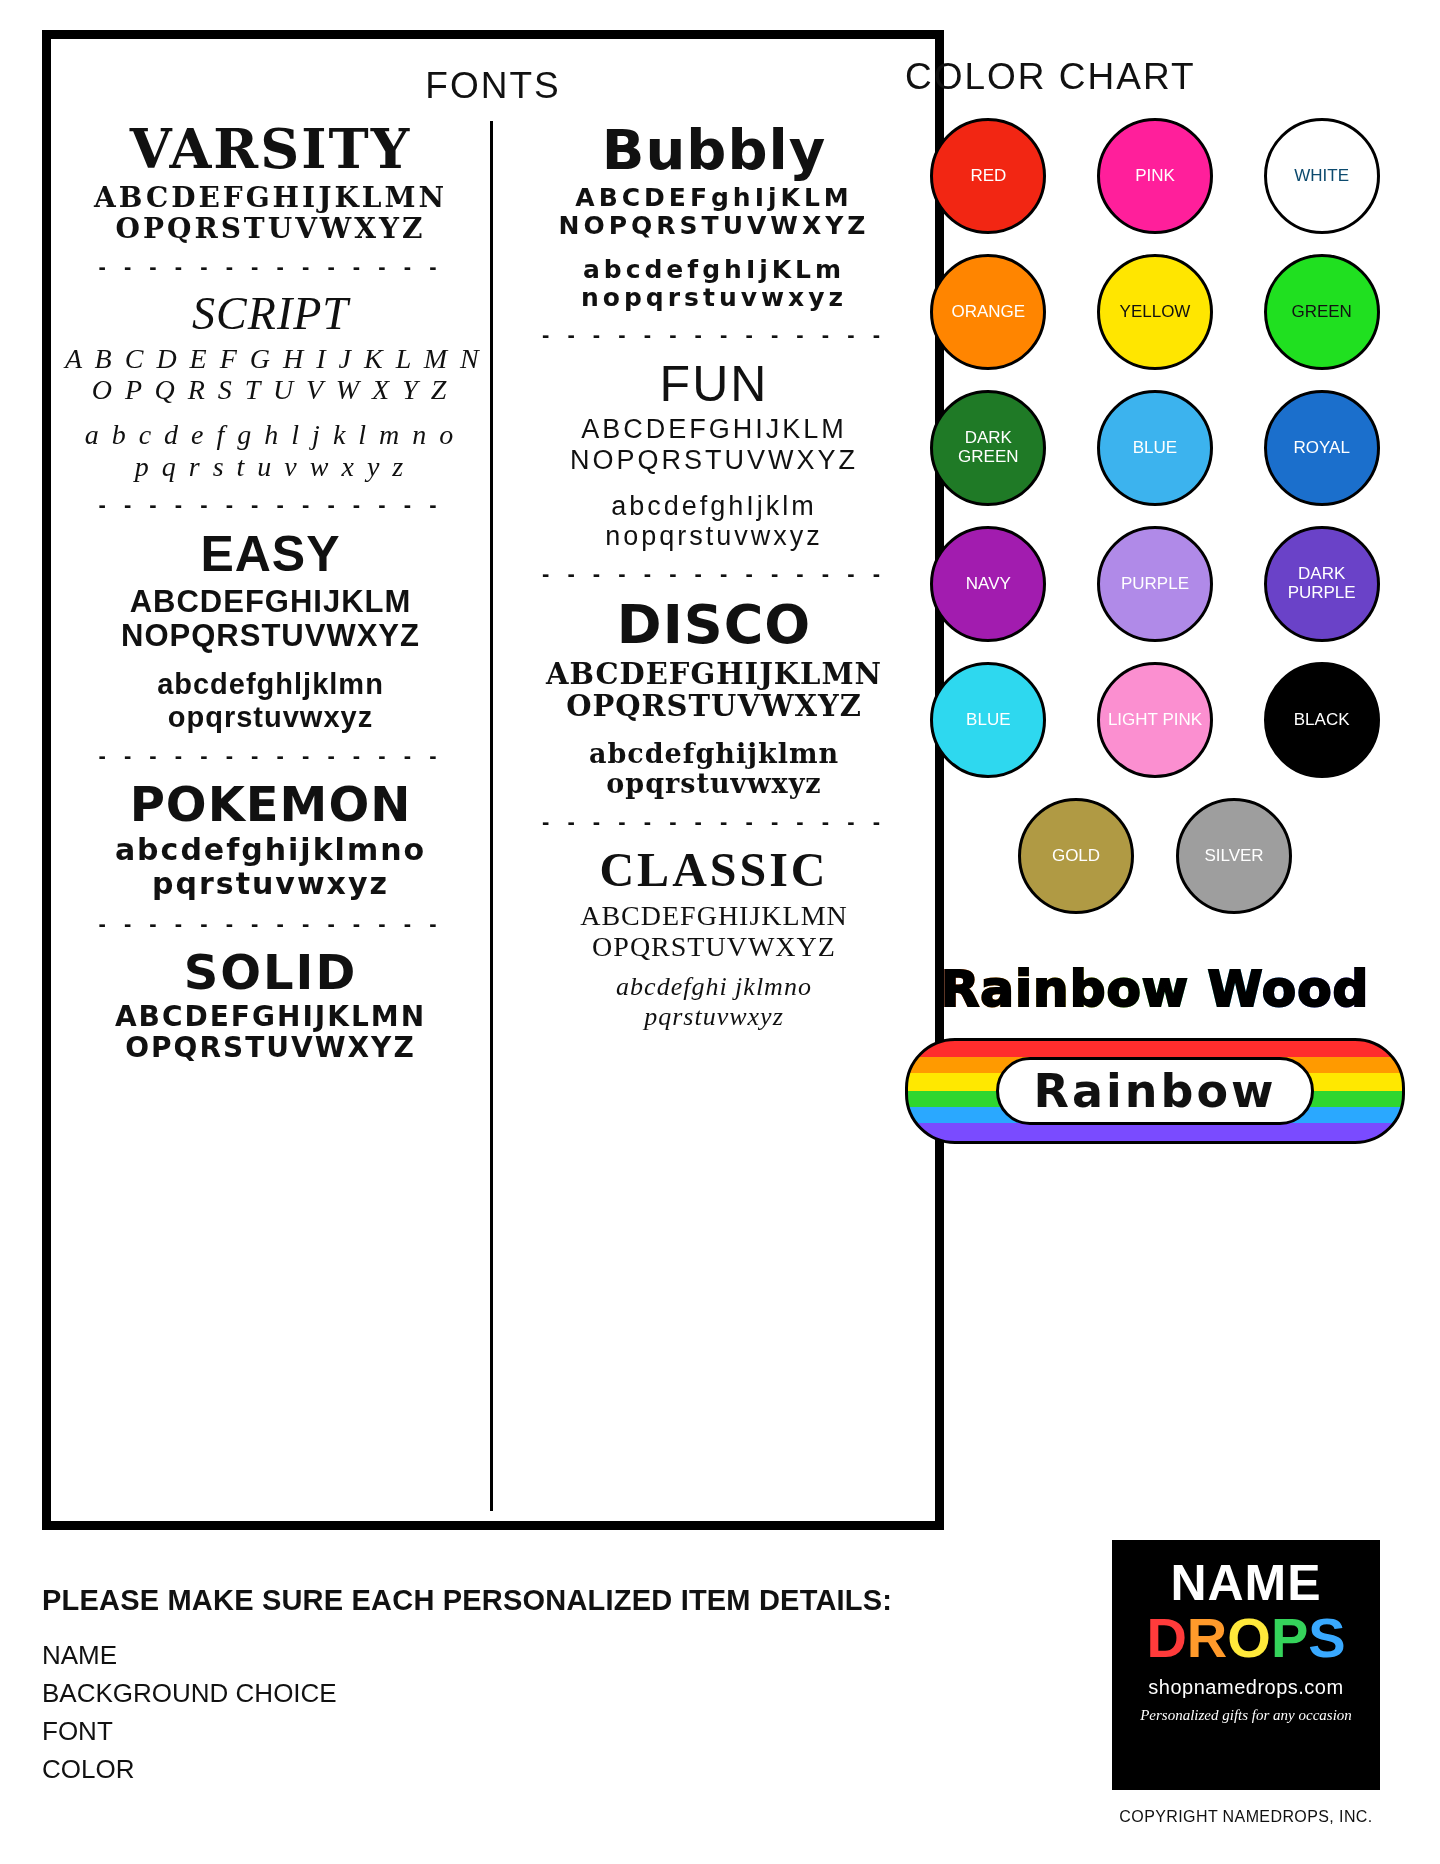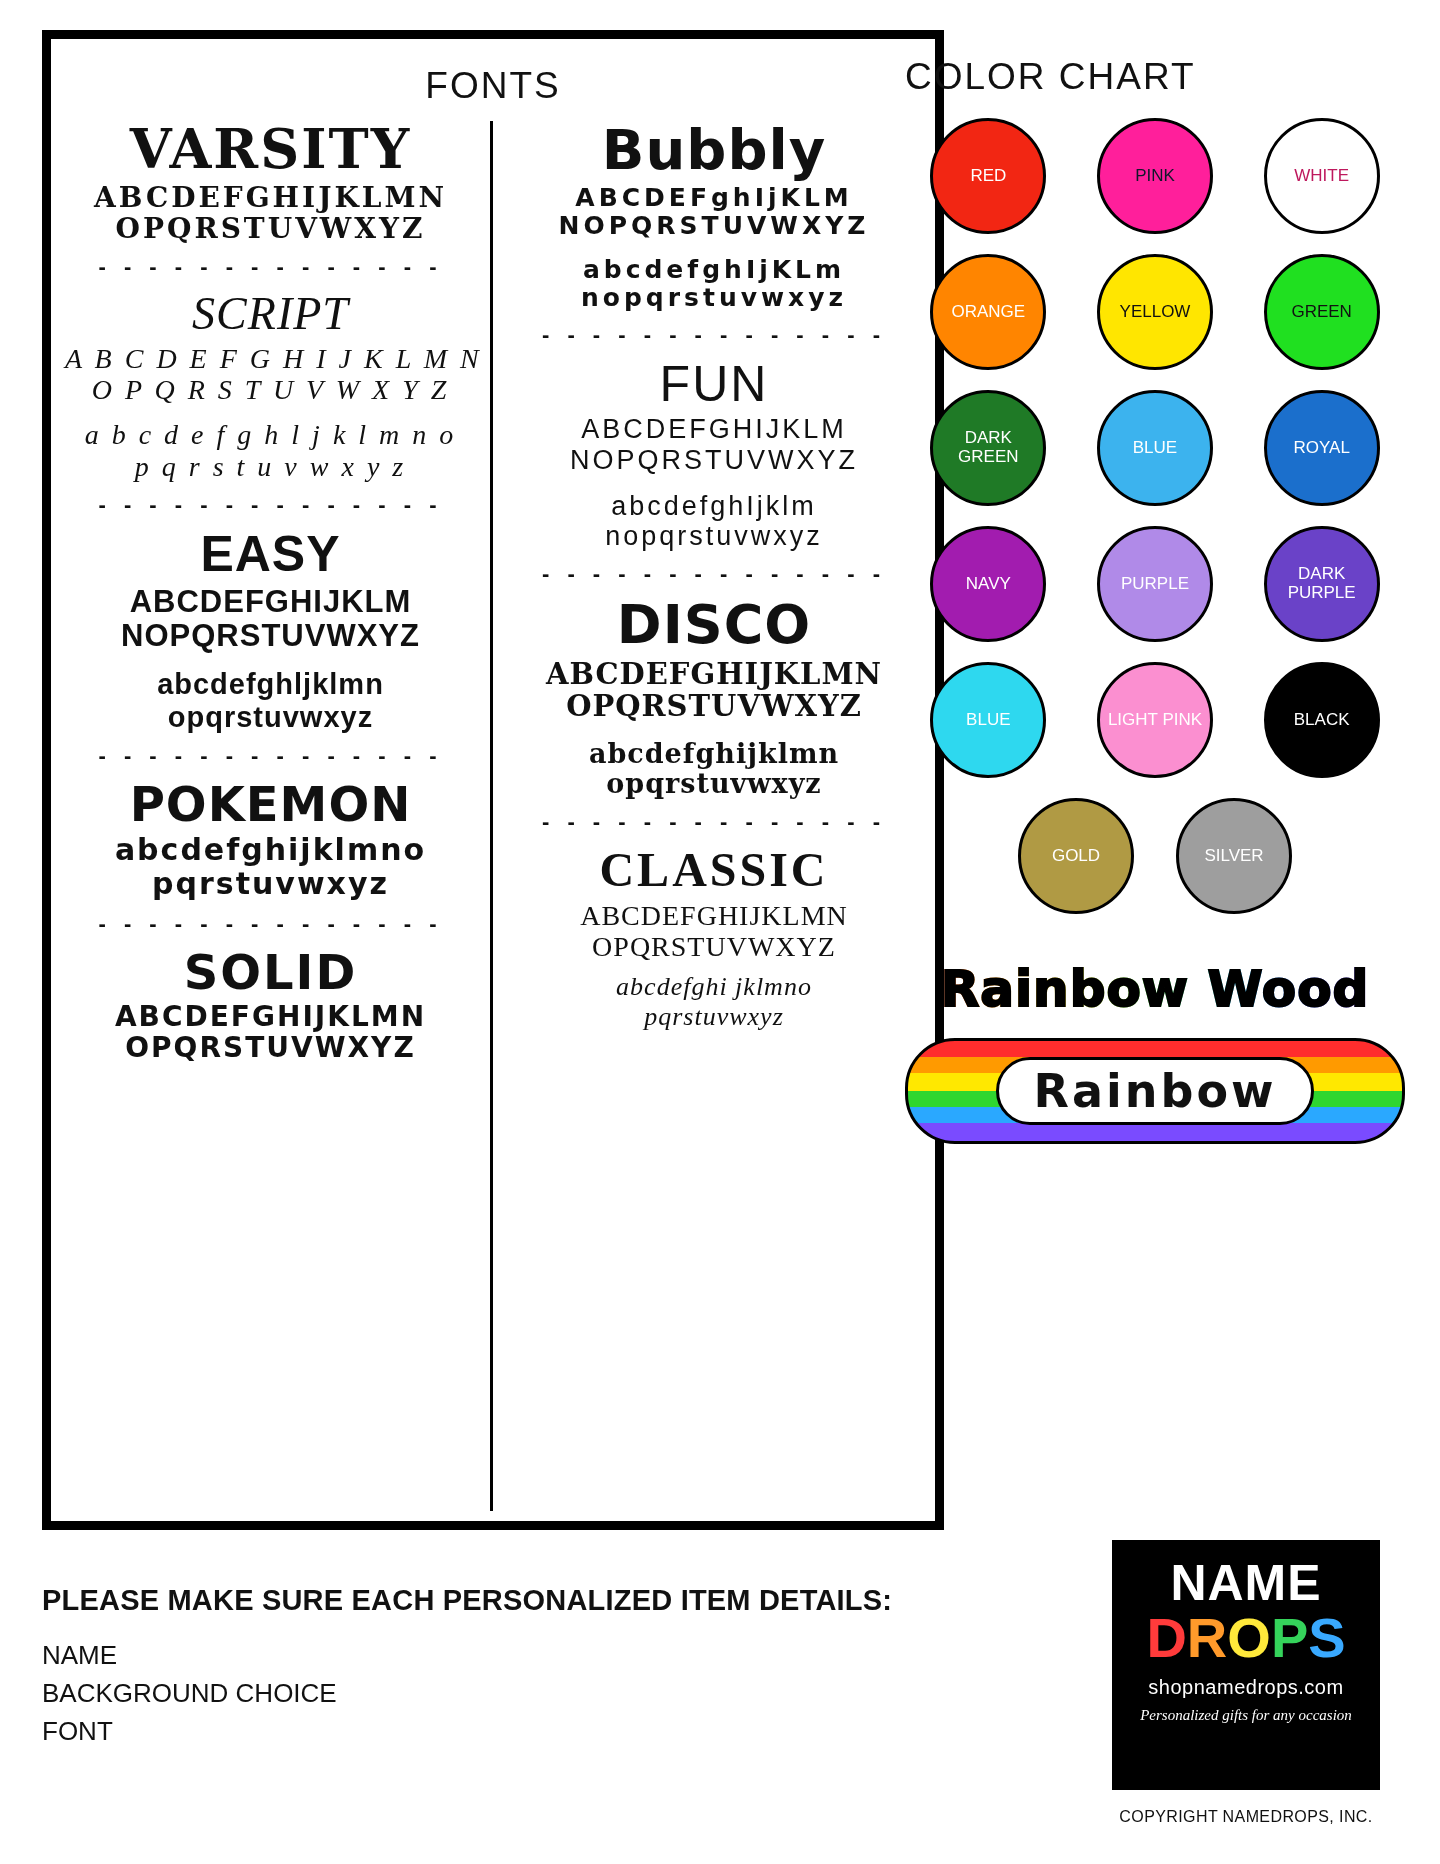--- a/index.html
+++ b/index.html
@@ -368,24 +368,24 @@
   </div>
 </div>
 
 <div id="color-panel">
   <div id="color-title">COLOR CHART</div>
 
   <div id="swatch-grid">
     <div class="swatch" style="background:#f22613;color:#fff">
         <span>RED</span>
       </div>
-    <div class="swatch" style="background:#ff1f9b;color:#0f172a">
+    <div class="swatch" style="background:#ff1f9b;color:#ffffff">
         <span>PINK</span>
       </div>
-    <div class="swatch" style="background:#ffffff;color:#be185d">
+    <div class="swatch" style="background:#ffffff;color:#0c4a6e">
         <span>WHITE</span>
       </div>
 
     <div class="swatch" style="background:#ff8500;color:#fff">
         <span>ORANGE</span>
       </div>
     <div class="swatch" style="background:#ffe600;color:#111">
         <span>YELLOW</span>
       </div>
     <div class="swatch" style="background:#20e020;color:#111">
@@ -438,20 +438,21 @@
     <div id="rainbow-pill-inner">Rainbow</div>
   </div>
 </div>
 
 <div id="footer-note">
   <div id="footer-heading">PLEASE MAKE SURE EACH PERSONALIZED ITEM DETAILS:</div>
   <div id="footer-list">
     <div>NAME</div>
     <div>BACKGROUND CHOICE</div>
     <div>FONT</div>
+    <div>COLOR</div>
   </div>
 </div>
 
 <div id="logo-box">
   <div id="logo-name">NAME</div>
   <div id="logo-drops">
     <span>D</span><span>R</span><span>O</span><span>P</span><span>S</span>
   </div>
   <div id="logo-site">shopnamedrops.com</div>
   <div id="logo-tag">Personalized gifts for any occasion</div>

